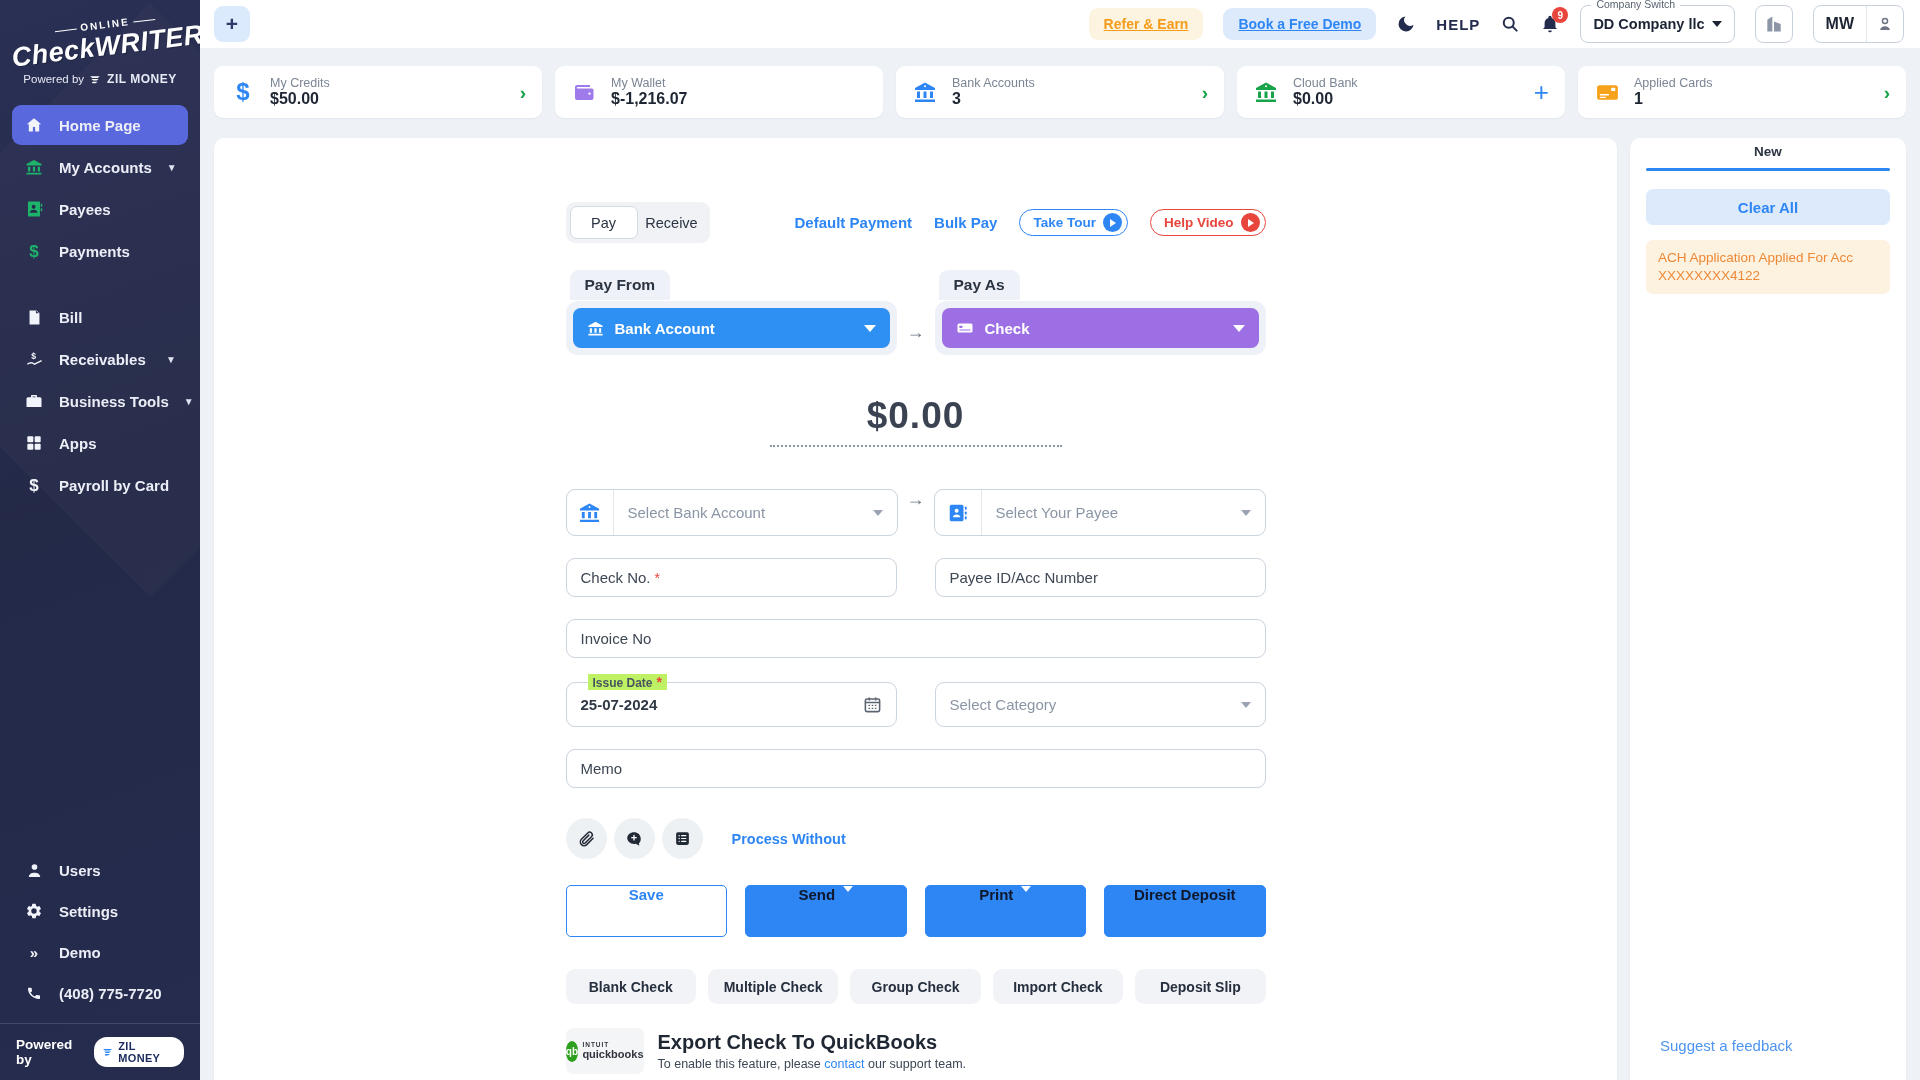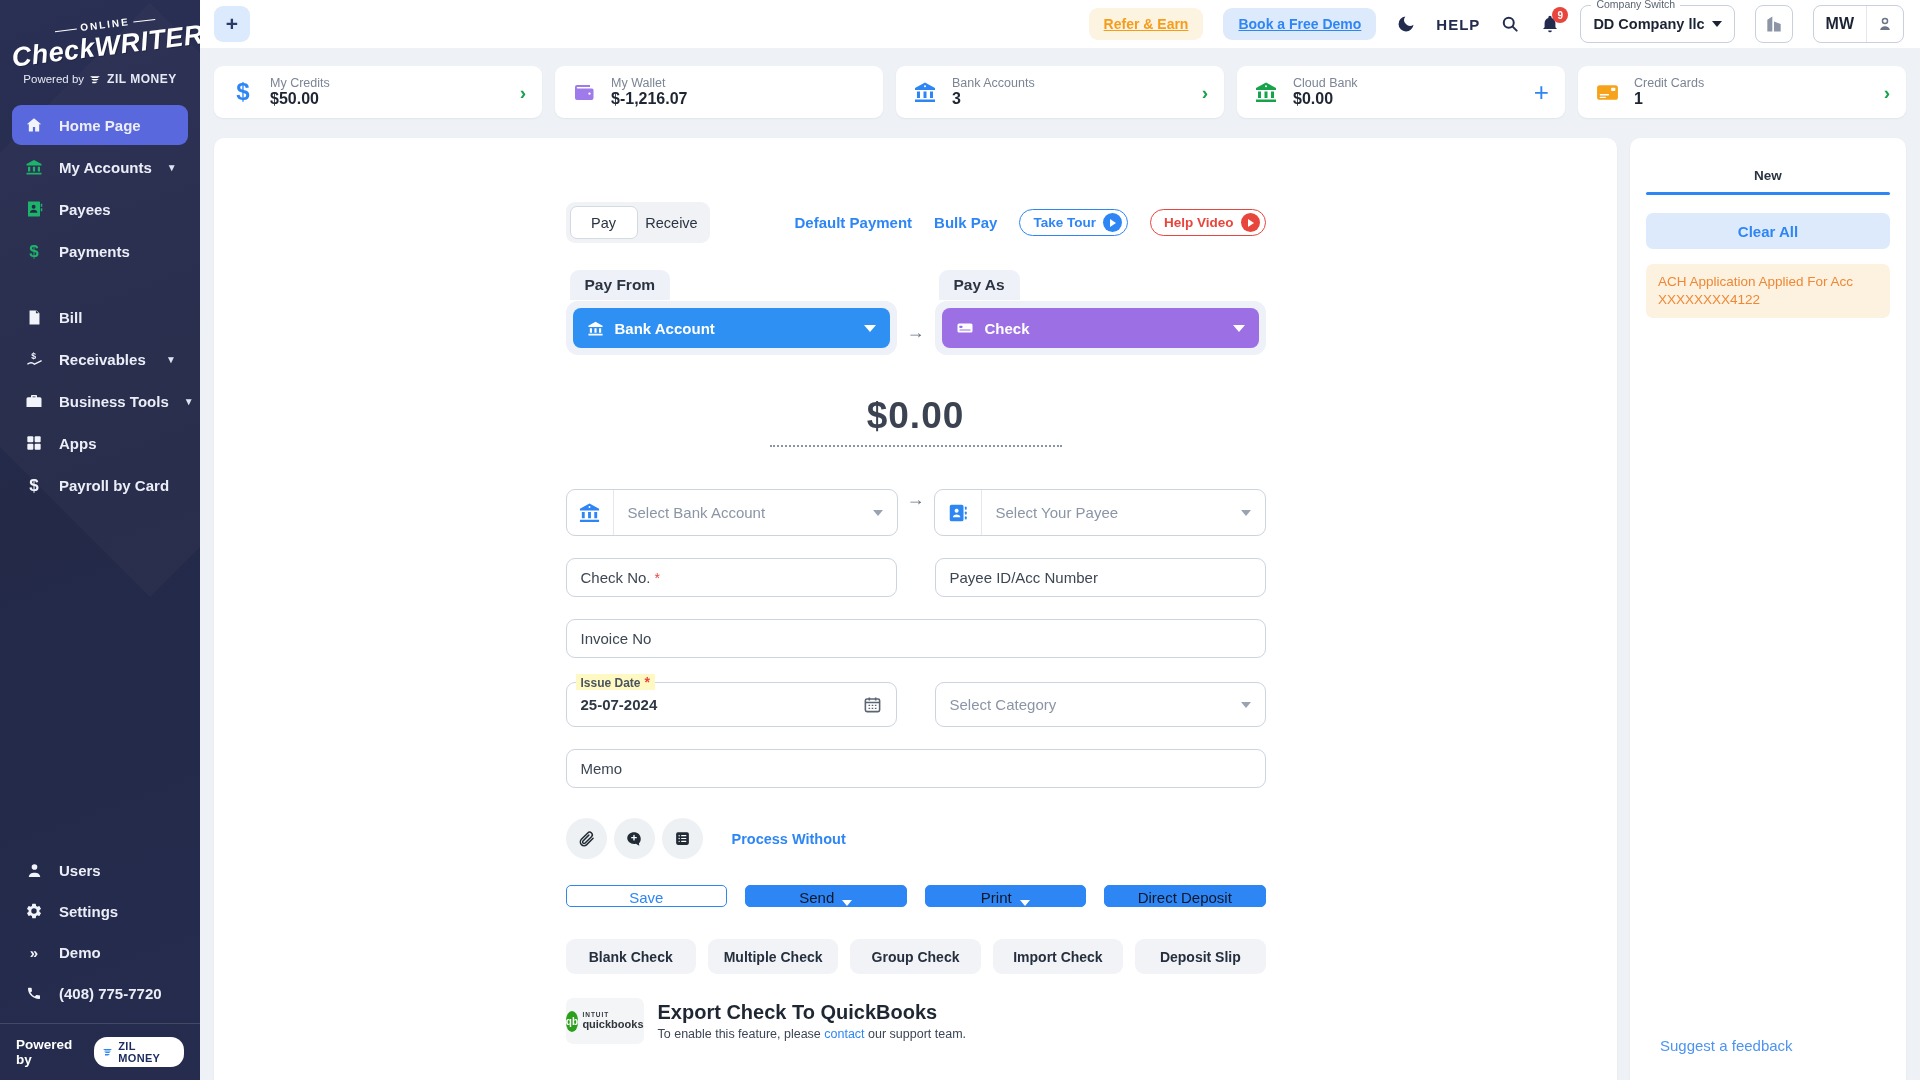--- a/index.html
+++ b/index.html
@@ -119,35 +119,35 @@
   .sel-icbox { width:47px; align-self:stretch; display:flex; align-items:center; justify-content:center; border-right:1px solid #e4e8ee; }
   .sel-ph { flex:1; padding-left:14px; font-size:15px; color:#8b95a5; }
   .sel-caret { width:0; height:0; border-left:5.5px solid transparent; border-right:5.5px solid transparent; border-top:6.5px solid #9aa3b2; margin-right:14px; }
 
   
   .field-row { display:flex; gap:38px; margin-top:22px; }
   .t-field { flex:1; height:39px; border:1px solid #ccd4de; border-radius:9px; display:flex; align-items:center; padding:0 14px;
     font-size:15px; color:#3d4653; background:#fff; cursor:text; }
   .req { color:#e8453c; margin-left:4px; font-size:14px; }
   .fieldset { flex:1; position:relative; height:45px; border:1px solid #ccd4de; border-radius:9px; display:flex; align-items:center; padding:0 14px; background:#fff; }
-  .fs-legend { position:absolute; top:-9px; left:9px; background:#fef9c3; padding:0 5px; font-size:12px; color:#4a5460; font-weight:600; }
+  .fs-legend { position:absolute; top:-9px; left:21px; background:#bef264; padding:0 5px; font-size:12px; color:#4a5460; font-weight:600; }
   .fs-value { font-size:15px; font-weight:600; color:#2f3845; }
   .fs-icon { margin-left:auto; color:#5b6472; display:flex; cursor:pointer; }
   .sel-plain { flex:1; height:45px; border:1px solid #ccd4de; border-radius:9px; display:flex; align-items:center; padding:0 14px; background:#fff; cursor:pointer; }
   .sel-plain .sel-ph { padding-left:0; }
 
   
   .tools-row { display:flex; align-items:center; gap:7px; margin-top:30px; }
   .tool-circle { width:41px; height:41px; border-radius:50%; background:#eef1f4; display:flex; align-items:center; justify-content:center; color:#222a36; cursor:pointer; }
   .process-link { color:#2e86f5; font-weight:bold; font-size:14.5px; margin-left:22px; cursor:pointer; }
 
   
   .actions-row { display:flex; gap:18px; margin-top:26px; }
-  .a-btn { flex:1; height:22px; border-radius:5px; display:flex; align-items:flex-end; justify-content:center; gap:8px;
-    font-size:15px; font-weight:normal; cursor:pointer; }
+  .a-btn { flex:1; height:52px; border-radius:5px; display:flex; align-items:flex-start; justify-content:center; gap:8px;
+    font-size:15px; font-weight:bold; cursor:pointer; }
   .a-outline { background:#fff; border:1px solid #2e86f5; color:#2e86f5; }
   .a-solid { background:#2e86f5; color:#0f172a; border:1px solid #2e86f5; }
   .w-caret { width:0; height:0; border-left:5px solid transparent; border-right:5px solid transparent; border-top:6px solid #fff; }
 
   
   .quick-row { display:flex; gap:12px; margin-top:32px; }
   .q-btn { flex:1; height:35px; background:#f1f3f6; border-radius:9px; display:flex; align-items:center; justify-content:center;
     font-size:14px; font-weight:bold; color:#252f3e; white-space:nowrap; cursor:pointer; padding:0 8px; }
 
   
@@ -157,21 +157,21 @@
     display:flex; align-items:center; justify-content:center; }
   .qb-words { display:flex; flex-direction:column; line-height:1; }
   .qb-intuit { font-size:6.5px; font-weight:bold; letter-spacing:1px; color:#30353c; }
   .qb-name { font-size:11px; font-weight:bold; color:#30353c; margin-top:1px; }
   .qb-title { font-size:20px; font-weight:bold; color:#1f2733; }
   .qb-sub { font-size:12.5px; color:#3c4654; margin-top:3px; }
   .qb-sub .lnk { color:#2e86f5; cursor:pointer; }
 
   
   .right-panel { width:276px; flex:0 0 276px; background:#fff; border-radius:10px 10px 0 0; box-shadow:0 1px 3px rgba(16,24,40,.05);
-    position:relative; padding:30px 16px; }
+    position:relative; padding:6px 16px; }
   .panel-tab { text-align:center; font-size:13.5px; font-weight:bold; color:#2b3442; padding-bottom:9px; cursor:pointer; }
   .panel-tab-bar { height:3px; background:#2e86f5; border-radius:2px; }
   .clear-btn { margin-top:18px; height:36px; background:#ddeafc; border-radius:7px; display:flex; align-items:center; justify-content:center;
     color:#2e86f5; font-size:15px; font-weight:bold; cursor:pointer; }
   .notif { margin-top:15px; background:#fdf1e0; border-radius:7px; padding:9px 12px; color:#ed8936; font-size:13.5px; line-height:1.35; cursor:pointer; }
   .feedback { position:absolute; left:30px; bottom:26px; color:#4d94f0; font-size:15px; cursor:pointer; }
 </style>
 </head>
 <body>
 
@@ -413,21 +413,21 @@
       <div class="stat-card">
         <span class="stat-ic">
           <svg width="25" height="25" viewBox="0 0 24 24" fill="#f6a21a">
               <rect x="2" y="5" width="20" height="14" rx="2.5"></rect>
               <rect x="15.5" y="7.5" width="4" height="3" rx=".6" fill="#fff"></rect>
               <rect x="4.5" y="13.5" width="9" height="1.3" rx=".6" fill="#fff"></rect>
               <rect x="4.5" y="16" width="6" height="1.3" rx=".6" fill="#fff"></rect>
             </svg>
           </span>
         <span class="stat-txt">
-            <span class="stat-label">Credit Cards</span>
+            <span class="stat-label">Applied Cards</span>
           <span class="stat-value">1</span>
           </span>
         <span class="stat-action chev-green">›</span>
       </div>
     </div>
 
     <div class="body-row">
 
       <main class="main-card">
         <div class="form-col">

